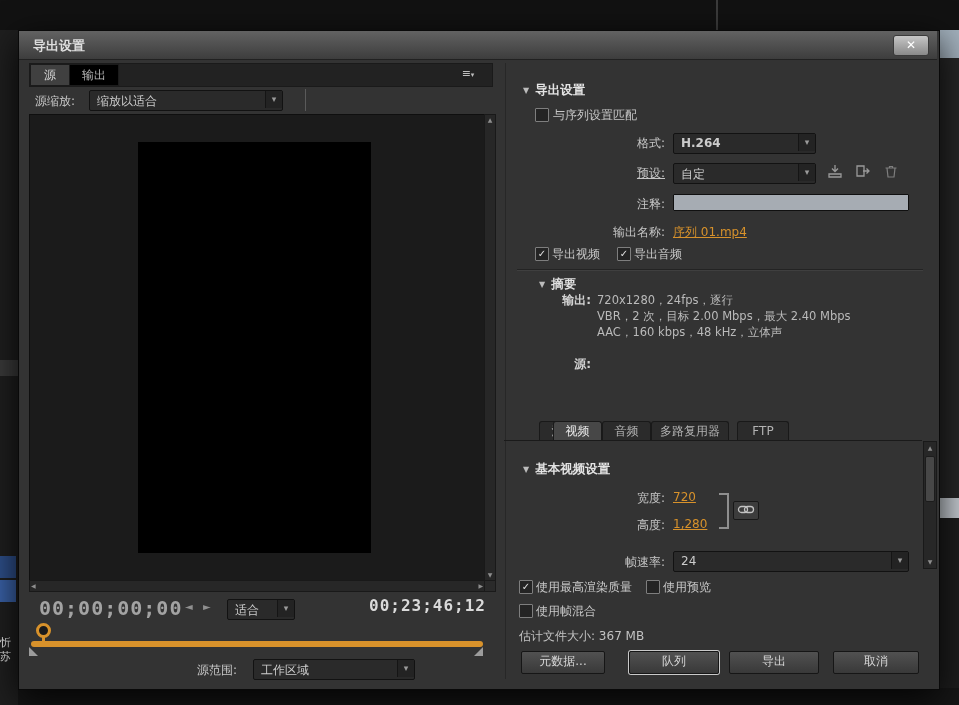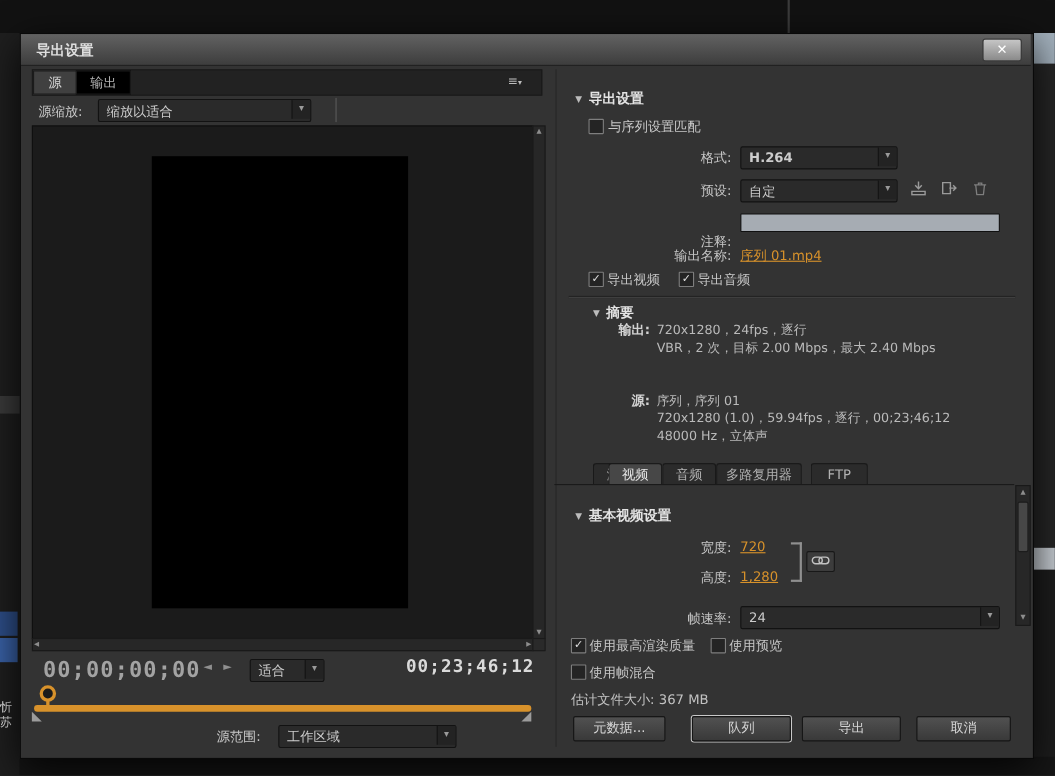--- a/index.html
+++ b/index.html
@@ -118,68 +118,64 @@
 
   <div class="a cb" style="left:516px;top:77px;"></div>
   <div class="a" style="left:534px;top:76px;">与序列设置匹配</div>
 
   <div class="a rlbl" style="left:556px;top:104px;width:90px;text-align:right;">格式:</div>
   <div class="a dd" style="left:654px;top:102px;width:141px;font-weight:bold;">
     <span class="v">H.264</span>
     <span class="ar">▾</span>
   </div>
 
-  <div class="a rlbl" style="left:556px;top:134px;width:90px;">预设:</div>
+  <div class="a rlbl" style="left:556px;top:134px;width:90px;text-decoration:underline;">预设:</div>
   <div class="a dd" style="left:654px;top:132px;width:141px;">
     <span class="v">自定</span>
     <span class="ar">▾</span>
   </div>
   <div class="a" style="left:808px;top:133px;width:18px;height:16px;cursor:pointer;">
     <svg width="16" height="14" viewBox="0 0 16 14">
         <path d="M8 1 V7 M5 4.5 L8 7.5 L11 4.5 M2 10 H14 V13 H2 Z" stroke="#9a9a9a" fill="none" stroke-width="1.3"></path>
       </svg>
   </div>
   <div class="a" style="left:836px;top:133px;width:18px;height:16px;cursor:pointer;">
     <svg width="16" height="14" viewBox="0 0 16 14">
         <path d="M2 2 H9 V12 H2 Z M8 7 H14 M11.5 4.5 L14 7 L11.5 9.5" stroke="#9a9a9a" fill="none" stroke-width="1.3"></path>
       </svg>
   </div>
   <div class="a" style="left:864px;top:133px;width:18px;height:16px;cursor:pointer;">
     <svg width="16" height="14" viewBox="0 0 16 14">
         <path d="M4 4 H12 L11 13 H5 Z M2.5 4 H13.5 M6.5 4 V2.5 H9.5 V4" stroke="#7e7e7e" fill="none" stroke-width="1.2"></path>
       </svg>
   </div>
 
-  <div class="a rlbl" style="left:556px;top:165px;width:90px;margin-top:16px;">注释:</div>
+  <div class="a rlbl" style="left:556px;top:165px;width:90px;">注释:</div>
   <input class="a" style="left: 654px; top: 163px; width: 228px; height: 15px; background: rgb(166, 172, 179); border: 1px solid rgb(16, 16, 16); border-radius: 1px; font-size: 11px; padding: 0px 3px;" value="">
 
   <div class="a rlbl" style="left:540px;top:193px;width:106px;">输出名称:</div>
   <span class="a lk" style="left:654px;top:193px;">序列 01.mp4</span>
 
   <div class="a cb" style="left:516px;top:216px;"><span>✓</span></div>
   <div class="a" style="left:533px;top:215px;">导出视频</div>
   <div class="a cb" style="left:598px;top:216px;"><span>✓</span></div>
   <div class="a" style="left:615px;top:215px;">导出音频</div>
 
   <div class="a" style="left:498px;top:238px;width:406px;height:1px;background:#232323;border-bottom:1px solid #3f3f3f;"></div>
 
   <div class="a" style="left:520px;top:245px;cursor:pointer;">
     <span class="tri">▼</span><span class="hdr">摘要</span>
   </div>
   <div class="a rlbl" style="left:500px;top:261px;width:72px;font-weight:bold;color:#d2d2d2;">输出:</div>
   <div class="a" style="left:578px;top:261px;width:335px;">
     <div class="sline">720x1280，24fps，逐行</div>
     <div class="sline">VBR，2 次，目标 2.00 Mbps，最大 2.40 Mbps</div>
+    <div class="sline">AAC，160 kbps，48 kHz，立体声</div>
   </div>
   <div class="a rlbl" style="left:500px;top:325px;width:72px;font-weight:bold;color:#d2d2d2;">源:</div>
-  <div class="a" style="left:578px;top:325px;width:335px;">
-    <div class="sline">序列，序列 01</div>
-    <div class="sline">720x1280 (1.0)，59.94fps，逐行，00;23;46;12</div>
-    <div class="sline">48000 Hz，立体声</div>
-  </div>
 
   <div class="a stab" style="left:485px;top:390px;width:47px;margin-left:35px;">滤镜</div>
   <div class="a stab on" style="left:534px;top:390px;width:47px;">视频</div>
   <div class="a stab" style="left:583px;top:390px;width:47px;">音频</div>
   <div class="a stab" style="left:632px;top:390px;width:76px;">多路复用器</div>
   <div class="a stab" style="left:718px;top:390px;width:50px;">FTP</div>
   <div class="a" style="left:485px;top:409px;width:418px;height:1px;background:#1a1a1a;"></div>
 
   <div class="a" style="left:504px;top:430px;cursor:pointer;">
     <span class="tri">▼</span><span class="hdr">基本视频设置</span>

